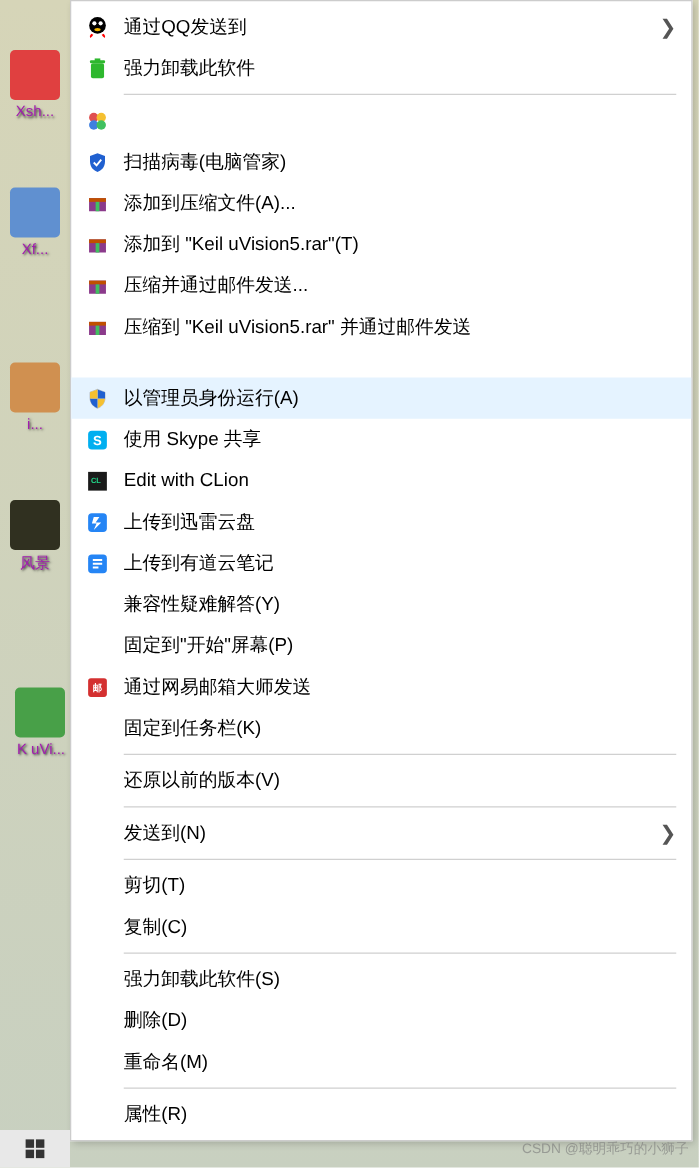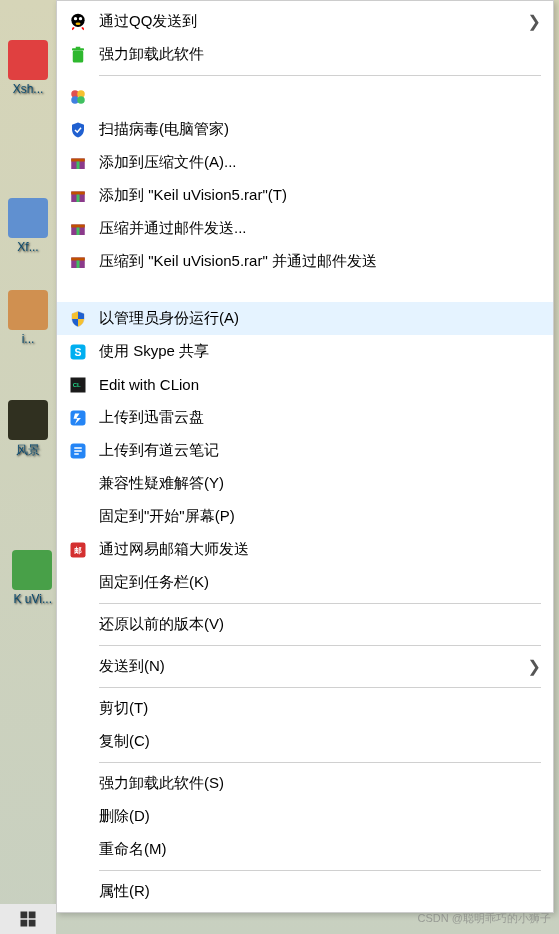--- a/index.html
+++ b/index.html
@@ -19,21 +19,21 @@
       flex-direction: column;
       align-items: center;
       gap: 2px;
     }
     .desktop-icon .ico {
       width: 40px;
       height: 40px;
       border-radius: 4px;
     }
     .desktop-icon .lbl {
-      color: #0c4a6e;
+      color: #a21caf;
       font-size: 12px;
       text-shadow: 1px 1px 2px rgba(0,0,0,0.8);
       text-align: center;
       white-space: nowrap;
     }
     .context-menu {
       position: absolute;
       left: 56px;
       top: 0;
       width: 498px;
@@ -96,21 +96,21 @@
       justify-content: center;
     }
   </style>
 </head>
 <body>
 
 <div class="desktop-icon" style="left:4px; top:40px;">
   <div class="ico" style="background:#e04040;"></div>
   <div class="lbl">Xsh...</div>
 </div>
-<div class="desktop-icon" style="left:4px; top:150px;margin-top:48px;">
+<div class="desktop-icon" style="left:4px; top:150px;">
   <div class="ico" style="background:#6090d0;"></div>
   <div class="lbl">Xf...</div>
 </div>
 <div class="desktop-icon" style="left:4px; top:290px;">
   <div class="ico" style="background:#d09050;"></div>
   <div class="lbl">i...</div>
 </div>
 <div class="desktop-icon" style="left:4px; top:400px;">
   <div class="ico" style="background:#303020;"></div>
   <div class="lbl">风景</div>

